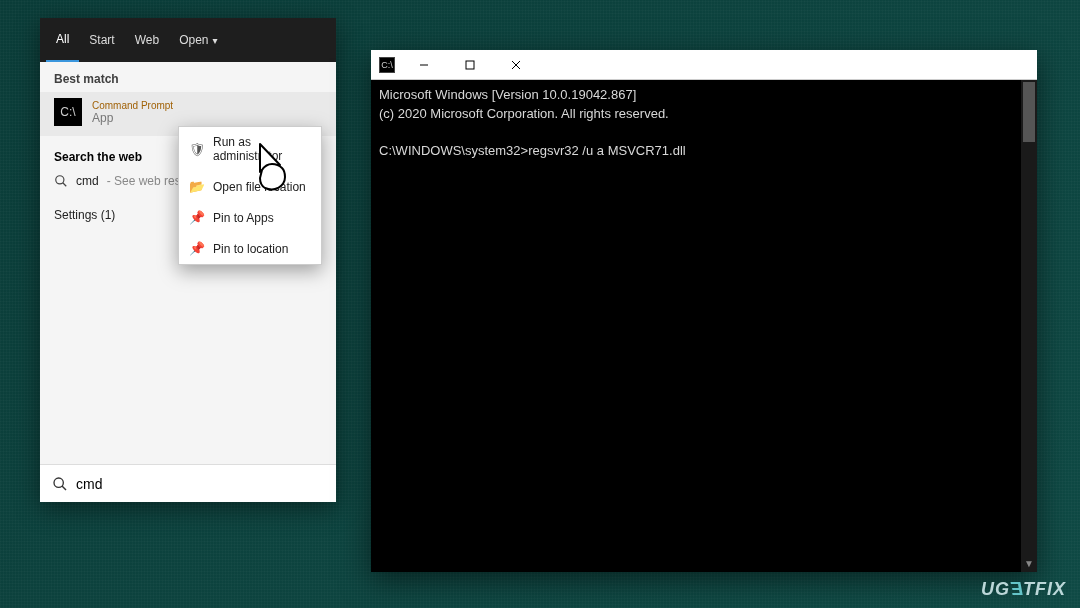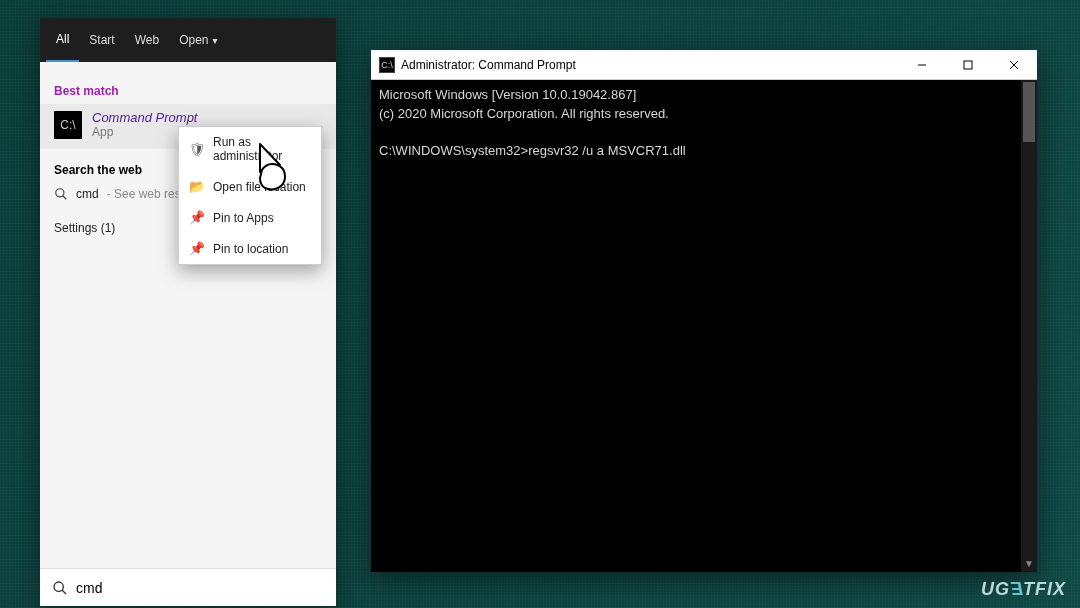--- a/index.html
+++ b/index.html
@@ -10,49 +10,48 @@
       repeating-linear-gradient(0deg, rgba(255,255,255,0.02) 0 1px, transparent 1px 3px),
       repeating-linear-gradient(90deg, rgba(255,255,255,0.02) 0 1px, transparent 1px 3px),
       linear-gradient(135deg, #0a3c38, #0f4a45);
     position: relative;
   }
 
   
   .start {
     position: absolute;
     left: 40px; top: 18px;
-    width: 296px; height: 588px;
+    width: 296px; height: 484px;
     background: #f5f5f5;
     box-shadow: 0 6px 24px rgba(0,0,0,.45);
     display: flex; flex-direction: column;
   }
   .tabs {
     height: 44px; background: #1e1e1e; color: #ddd;
     display: flex; align-items: center; padding: 0 6px;
     font-size: 12px;
   }
   .tab { padding: 0 10px; height: 100%; display:flex; align-items:center; cursor:pointer; }
   .tab.active { color:#fff; border-bottom: 2px solid #3a96dd; }
   .tab .chev { margin-left:4px; font-size:10px; }
   .section-label {
-    font-size: 12px; color:#a21caf; font-weight:600;
+    font-size: 12px; color:#404040; font-weight:600;
     padding: 10px 14px 6px;
-    margin-top: 12px;
   }
   .result {
     display:flex; align-items:center; gap:10px;
     padding: 6px 10px 10px 14px;
     background:#e9e9e9;
   }
   .result .icon {
     width:28px; height:28px; background:#000;
     display:flex; align-items:center; justify-content:center;
     color:#ccc; font-size:12px;
   }
-  .result .meta .title { font-size:13px; color:#4c1d95;font-style:italic; }
+  .result .meta .title { font-size:10px; color:#a16207; }
   .result .meta .sub { font-size:12px; color:#777; }
   .section-label2 { font-size:12px; font-weight:600; padding: 14px 14px 4px; }
   .webrow {
     display:flex; align-items:center; gap:8px; padding: 6px 14px;
     font-size:12px; color:#222;
   }
   .webrow .q { font-weight:400; }
   .webrow .hint { color:#888; }
   .settings { font-size:12px; padding: 14px 14px; color:#222; }
   .spacer { flex: 1 1 auto; }
@@ -227,21 +226,20 @@
     </g>
     <g fill="#fff" stroke="#000" stroke-width="2">
       <path d="M12 30 q4 -6 10 -6 q6 0 10 4 q3 3 3 9 q0 7 -7 11 q-6 3 -13 0 q-5 -3 -5 -10 z"></path>
     </g>
   </svg>
 </div>
 
 <div class="cmdwin">
   <div class="cmdtitle">
     <div class="appicon">C:\</div>
-    <div class="ttxt">Administrator: Command Prompt</div>
     <div class="winbtns">
       <div class="winbtn">
         <svg width="10" height="10" viewBox="0 0 10 10">
             <line x1="1" y1="5" x2="9" y2="5" stroke="#000" stroke-width="1"></line>
           </svg>
       </div>
       <div class="winbtn">
         <svg width="10" height="10" viewBox="0 0 10 10">
             <rect x="1" y="1" width="8" height="8" fill="none" stroke="#000" stroke-width="1"></rect>
           </svg>

